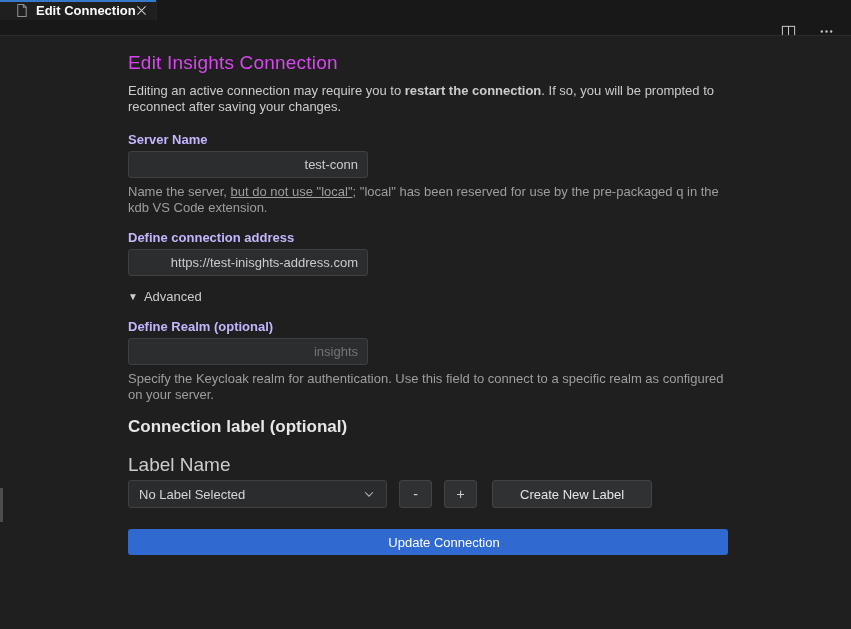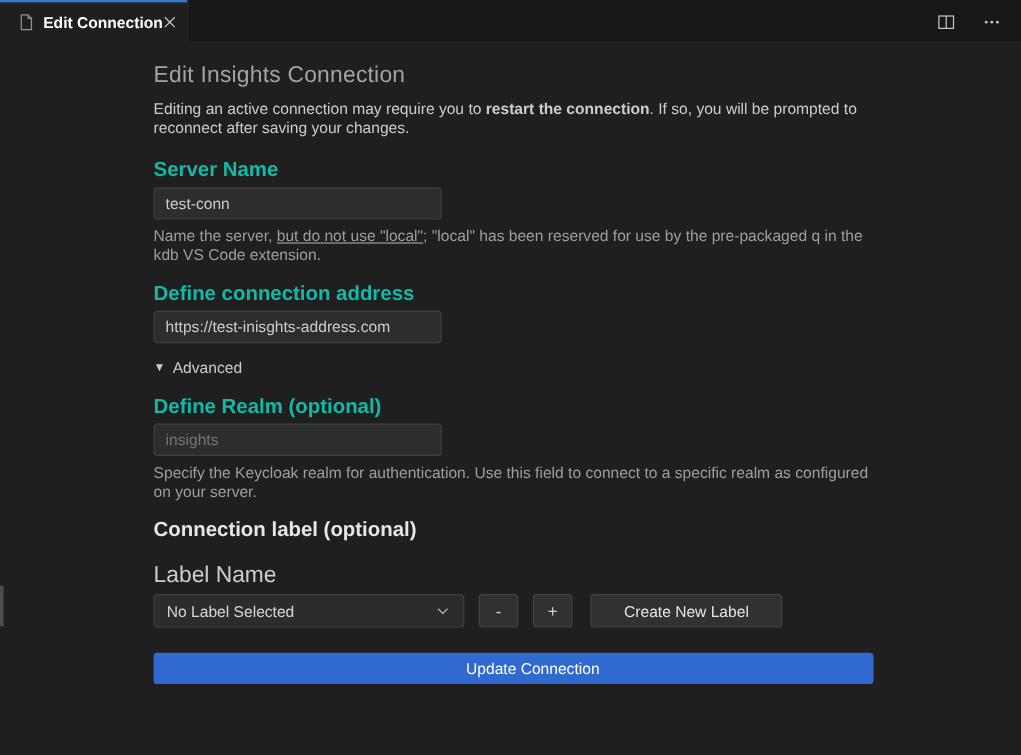--- a/index.html
+++ b/index.html
@@ -11,20 +11,21 @@
     position: relative;
   }
 
   
   .tab-bar {
     height: 36px;
     background: #181818;
     display: flex;
     align-items: stretch;
     position: relative;
+    flex-direction: column;
   }
   .tab-bar::after {
     content: "";
     position: absolute;
     left: 0; right: 0; bottom: 0;
     height: 1px;
     background: #2b2b2b;
   }
   .tab {
     position: relative;
@@ -86,52 +87,53 @@
   }
   .content {
     margin-left: 128px;
     width: 600px;
     padding-top: 16px;
   }
 
   h1.page-title {
     font-size: 19px;
     font-weight: 400;
-    color: #a3a3a3;
+    color: #d946ef;
     letter-spacing: 0.2px;
     margin-bottom: 9px;
   }
   p.intro {
     font-size: 13px;
     line-height: 16px;
     color: #cccccc;
     margin-bottom: 17px;
   }
   p.intro b { font-weight: 700; }
 
   .field-label {
     display: block;
-    font-size: 17px;
+    font-size: 13px;
     font-weight: 700;
-    color: #14b8a6;
+    color: #c4b5fd;
     margin-bottom: 4px;
   }
   .text-input {
     display: block;
     width: 240px;
     height: 27px;
     background: #2c2d2e;
     border: 1px solid #3e4041;
     border-radius: 3px;
     color: #cccccc;
     font-family: "Liberation Sans", "DejaVu Sans", sans-serif;
     font-size: 13px;
     padding: 0 9px;
     margin-bottom: 6px;
     outline: none;
+    text-align: right;
   }
   .text-input::placeholder { color: #757575; }
   .hint {
     font-size: 13px;
     line-height: 15.5px;
     color: #9e9e9e;
     margin-bottom: 15px;
   }
   .hint .underline { text-decoration: underline; }
 

